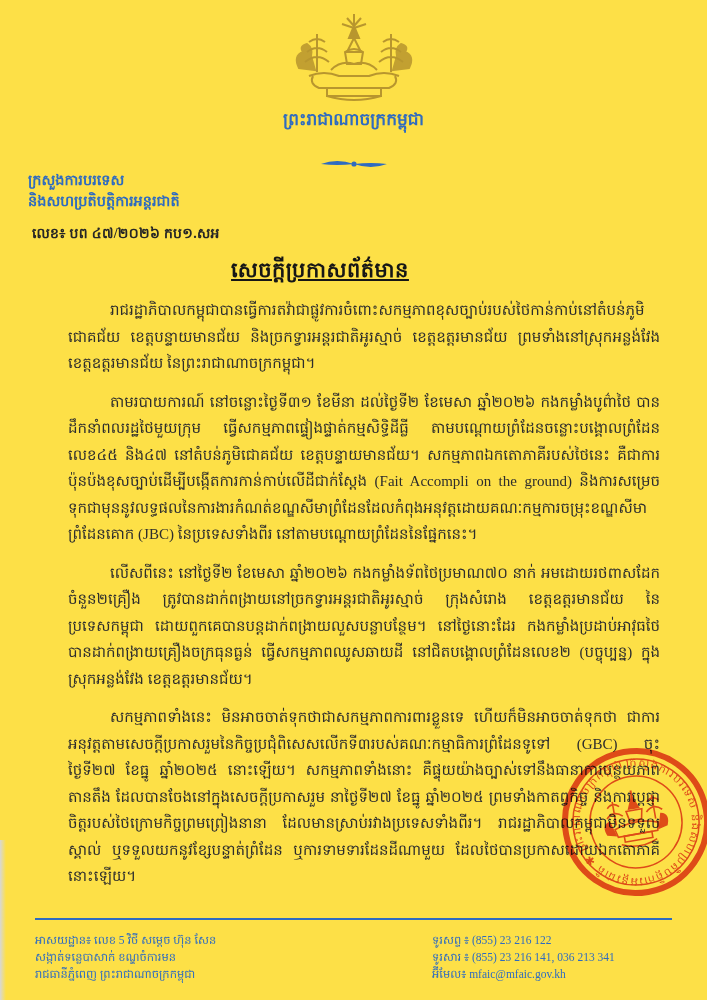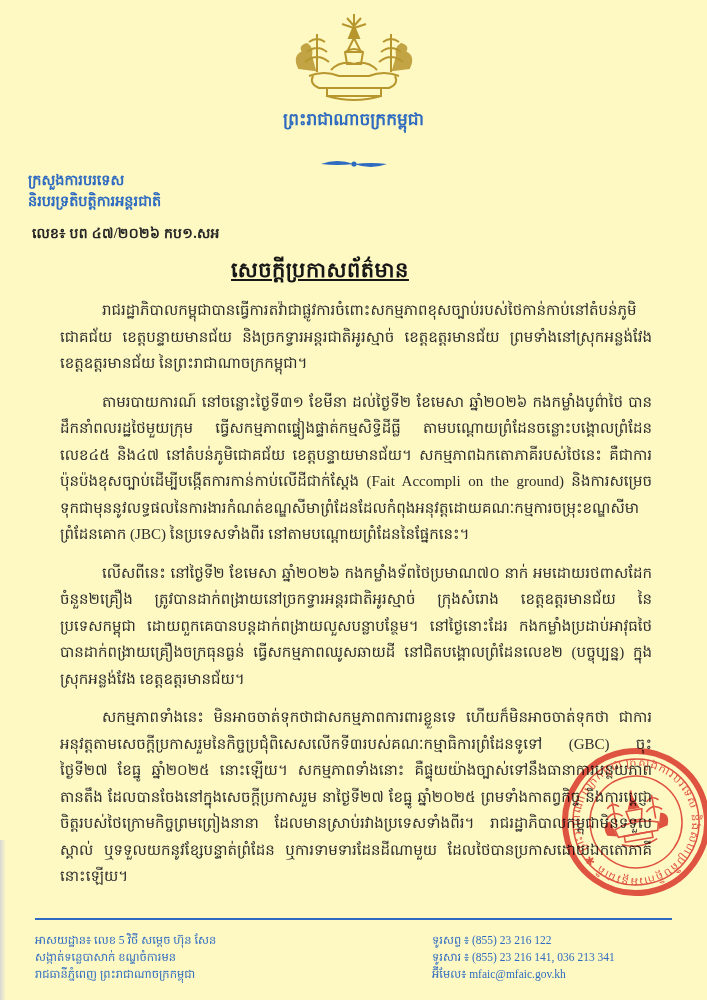--- a/index.html
+++ b/index.html
@@ -1,34 +1,34 @@
 <!DOCTYPE html>
 <html><head>
 <meta charset="utf-8">
 <style>
   html,body{margin:0;padding:0;background:#e8e8e6;}
   .page{
     position:relative;width:707px;height:1000px;margin:0 auto;
-    background:#fef9c3;overflow:hidden;
+    background:#fde047;overflow:hidden;
     font-family:"Liberation Serif","DejaVu Serif",serif;
     color:#2b2b2b;
   }
   
   .emblem-wrap{position:absolute;top:12px;left:0;width:707px;text-align:center;}
   .motto{position:absolute;top:108px;left:0;width:707px;text-align:center;
     color:#2e6bc0;font-weight:bold;font-size:17px;line-height:23px;}
   .ornament{position:absolute;top:156px;left:0;width:707px;text-align:center;}
   .ministry{position:absolute;top:170px;left:28px;width:256px;text-align:left;
     color:#2e6bc0;font-weight:bold;font-size:14.5px;line-height:21px;}
   .doc-number{position:absolute;top:224px;left:32px;font-size:14px;font-weight:bold;
     color:#262626;letter-spacing:.3px;text-align:right;}
   .doc-title{position:absolute;top:256px;left:0;width:640px;text-align:center;
     font-size:21px;font-weight:bold;color:#161616;letter-spacing:.5px;text-decoration:underline;}
   
-  .body-text{position:absolute;top:297px;left:60px;width:592px;
+  .body-text{position:absolute;top:297px;left:68px;width:592px;
     font-size:15px;line-height:26.5px;text-align:justify;color:#2d2d2d;}
   .body-text p{margin:0 0 12px 0;text-indent:42px;}
   
   .stamp{position:absolute;left:560px;top:746px;width:152px;height:152px;
     mix-blend-mode:multiply;opacity:.88;transform:rotate(-10deg);pointer-events:none;}
   
   .footer-rule{position:absolute;left:35px;top:918px;width:637px;height:2px;background:#2e6bc0;}
   .footer{position:absolute;top:930px;left:0;width:707px;color:#2e6bc0;
     font-size:11.5px;line-height:17px;}
   .footer .addr{position:absolute;left:35px;top:2px;}
@@ -76,21 +76,21 @@
 
   <div class="ornament">
     <svg width="70" height="12" viewBox="0 0 70 12">
       <path d="M2 6 Q18 0 35 6 Q52 12 68 6 Q52 4 35 6 Q18 8 2 6 Z" fill="#2e6bc0"></path>
       <circle cx="35" cy="6" r="2.6" fill="#2e6bc0"></circle>
     </svg>
   </div>
 
   <div class="ministry">
     <div>ក្រសួងការបរទេស</div>
-    <div>និរបរទ្រតិបត្តិការអន្តរជាតិ</div>
+    <div>និងសហប្រតិបត្តិការអន្តរជាតិ</div>
   </div>
 
   <div class="doc-number">លេខ៖ បព ៤៧/២០២៦ កប១.សអ</div>
 
   <div class="doc-title">សេចក្តីប្រកាសព័ត៌មាន</div>
 
   <div class="body-text">
     <p>រាជរដ្ឋាភិបាលកម្ពុជាបានធ្វើការតវ៉ាជាផ្លូវការចំពោះសកម្មភាពខុសច្បាប់របស់ថៃកាន់កាប់នៅតំបន់ភូមិជោគជ័យ ខេត្តបន្ទាយមានជ័យ និងច្រកទ្វារអន្តរជាតិអូរស្មាច់ ខេត្តឧត្តរមានជ័យ ព្រមទាំងនៅស្រុកអន្លង់វែង ខេត្តឧត្តរមានជ័យ នៃព្រះរាជាណាចក្រកម្ពុជា។</p>
     <p>តាមរបាយការណ៍ នៅចន្លោះថ្ងៃទី៣១ ខែមីនា ដល់ថ្ងៃទី២ ខែមេសា ឆ្នាំ២០២៦ កងកម្លាំងបូព៌ាថៃ បានដឹកនាំពលរដ្ឋថៃមួយក្រុម ធ្វើសកម្មភាពផ្ទៀងផ្ទាត់កម្មសិទ្ធិដីធ្លី តាមបណ្តោយព្រំដែនចន្លោះបង្គោលព្រំដែន លេខ៤៥ និង៤៧ នៅតំបន់ភូមិជោគជ័យ ខេត្តបន្ទាយមានជ័យ។ សកម្មភាពឯកតោភាគីរបស់ថៃនេះ គឺជាការប៉ុនប៉ងខុសច្បាប់ដើម្បីបង្កើតការកាន់កាប់លើដីជាក់ស្តែង (Fait Accompli on the ground) និងការសម្រេចទុកជាមុននូវលទ្ធផលនៃការងារកំណត់ខណ្ឌសីមាព្រំដែនដែលកំពុងអនុវត្តដោយគណៈកម្មការចម្រុះខណ្ឌសីមាព្រំដែនគោក (JBC) នៃប្រទេសទាំងពីរ នៅតាមបណ្តោយព្រំដែននៃផ្នែកនេះ។</p>
     <p>លើសពីនេះ នៅថ្ងៃទី២ ខែមេសា ឆ្នាំ២០២៦ កងកម្លាំងទ័ពថៃប្រមាណ៧០ នាក់ អមដោយរថពាសដែកចំនួន២គ្រឿង ត្រូវបានដាក់ពង្រាយនៅច្រកទ្វារអន្តរជាតិអូរស្មាច់ ក្រុងសំរោង ខេត្តឧត្តរមានជ័យ នៃប្រទេសកម្ពុជា ដោយពួកគេបានបន្តដាក់ពង្រាយលួសបន្លាបន្ថែម។ នៅថ្ងៃនោះដែរ កងកម្លាំងប្រដាប់អាវុធថៃបានដាក់ពង្រាយគ្រឿងចក្រធុនធ្ងន់ ធ្វើសកម្មភាពឈូសឆាយដី នៅជិតបង្គោលព្រំដែនលេខ២ (បច្ចុប្បន្ន) ក្នុងស្រុកអន្លង់វែង ខេត្តឧត្តរមានជ័យ។</p>

